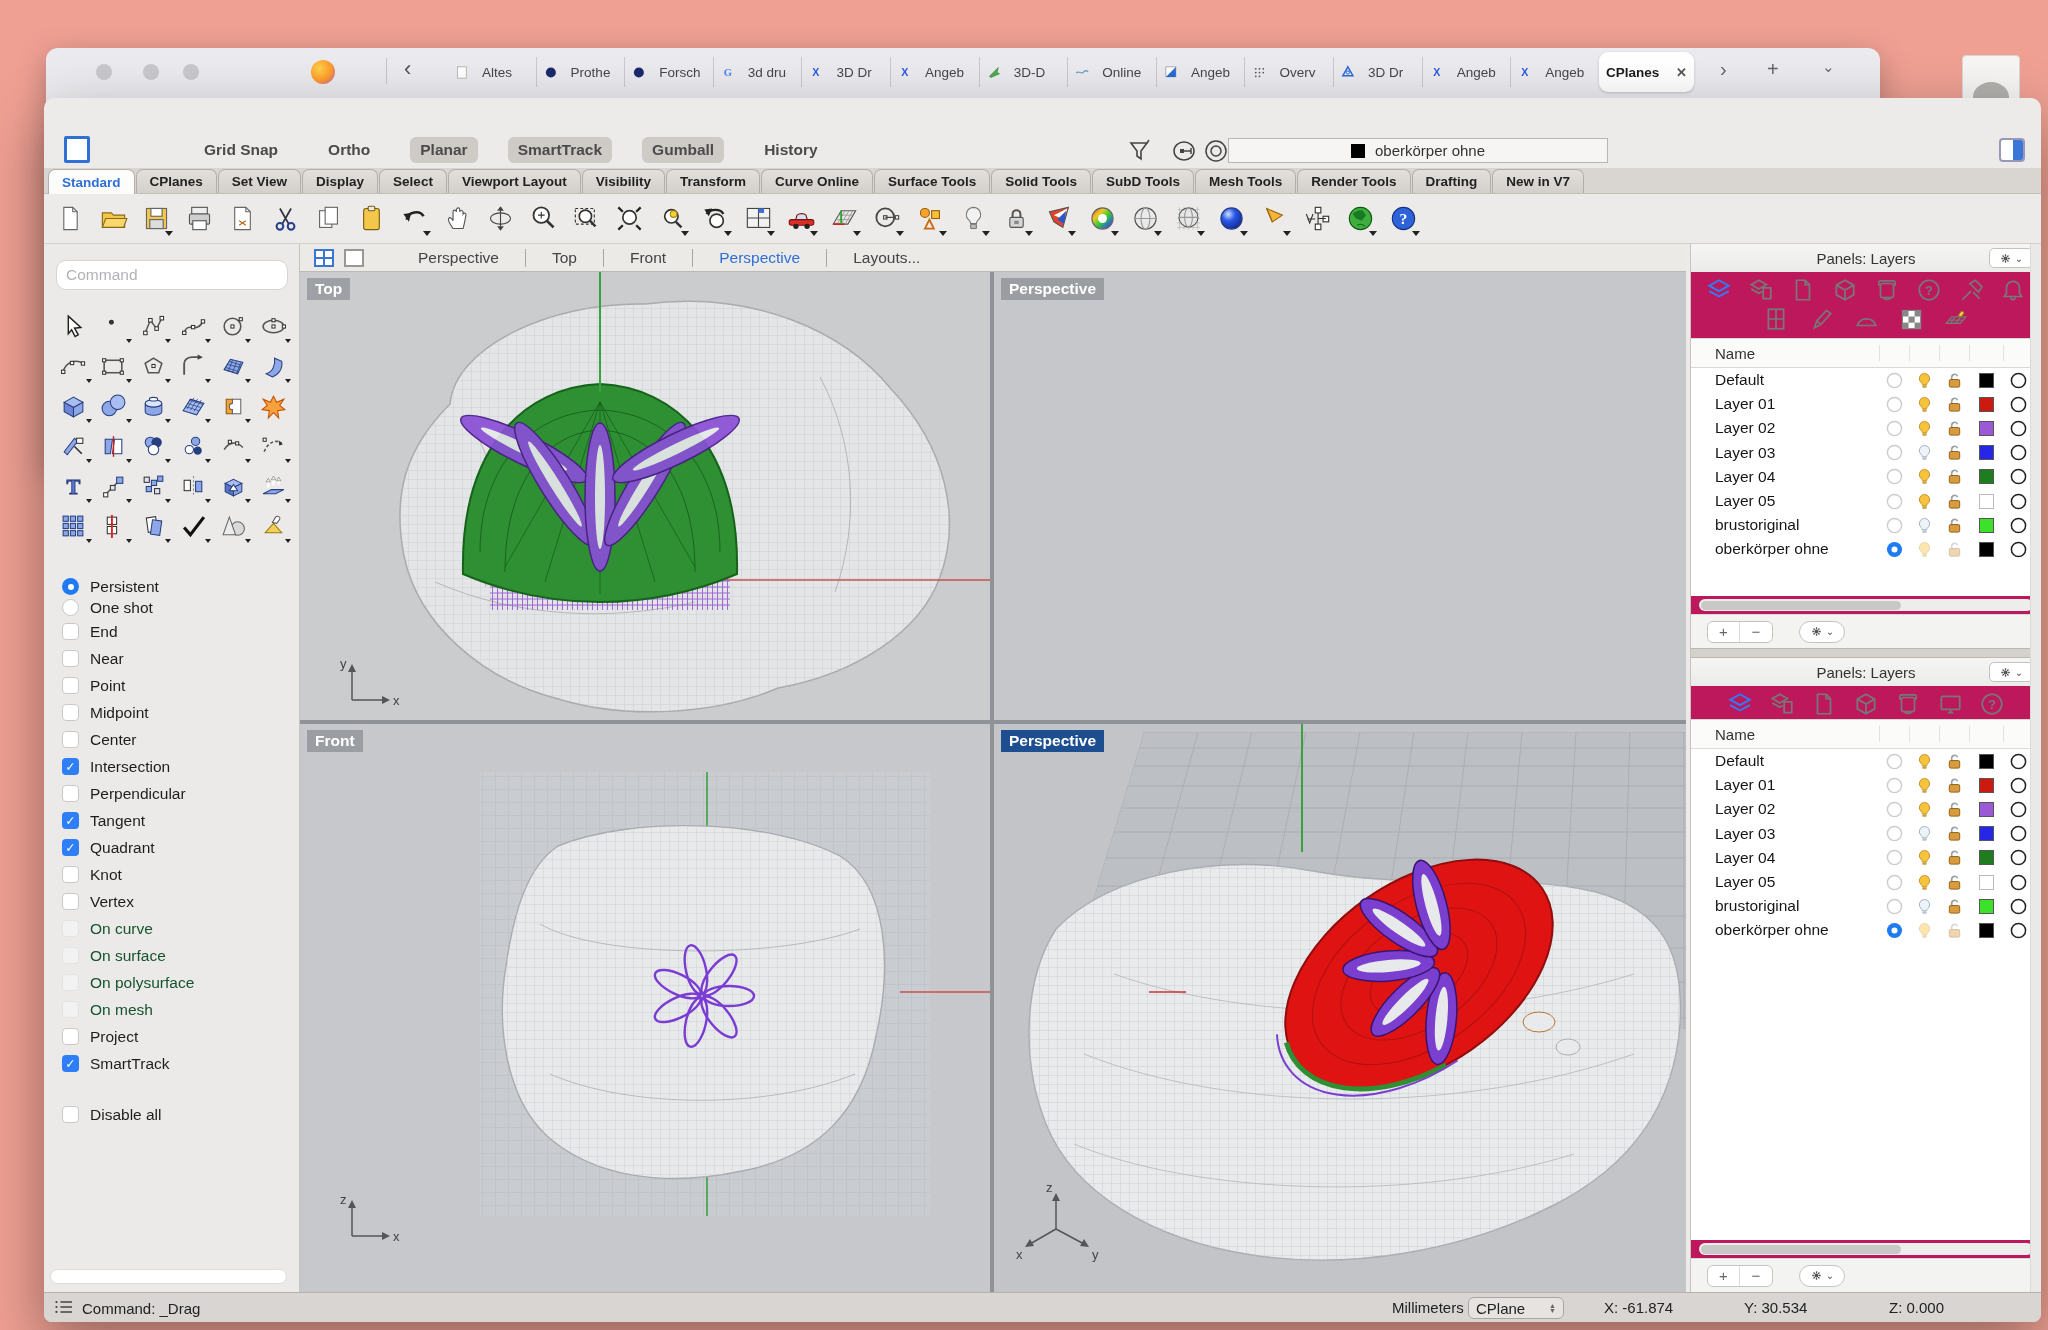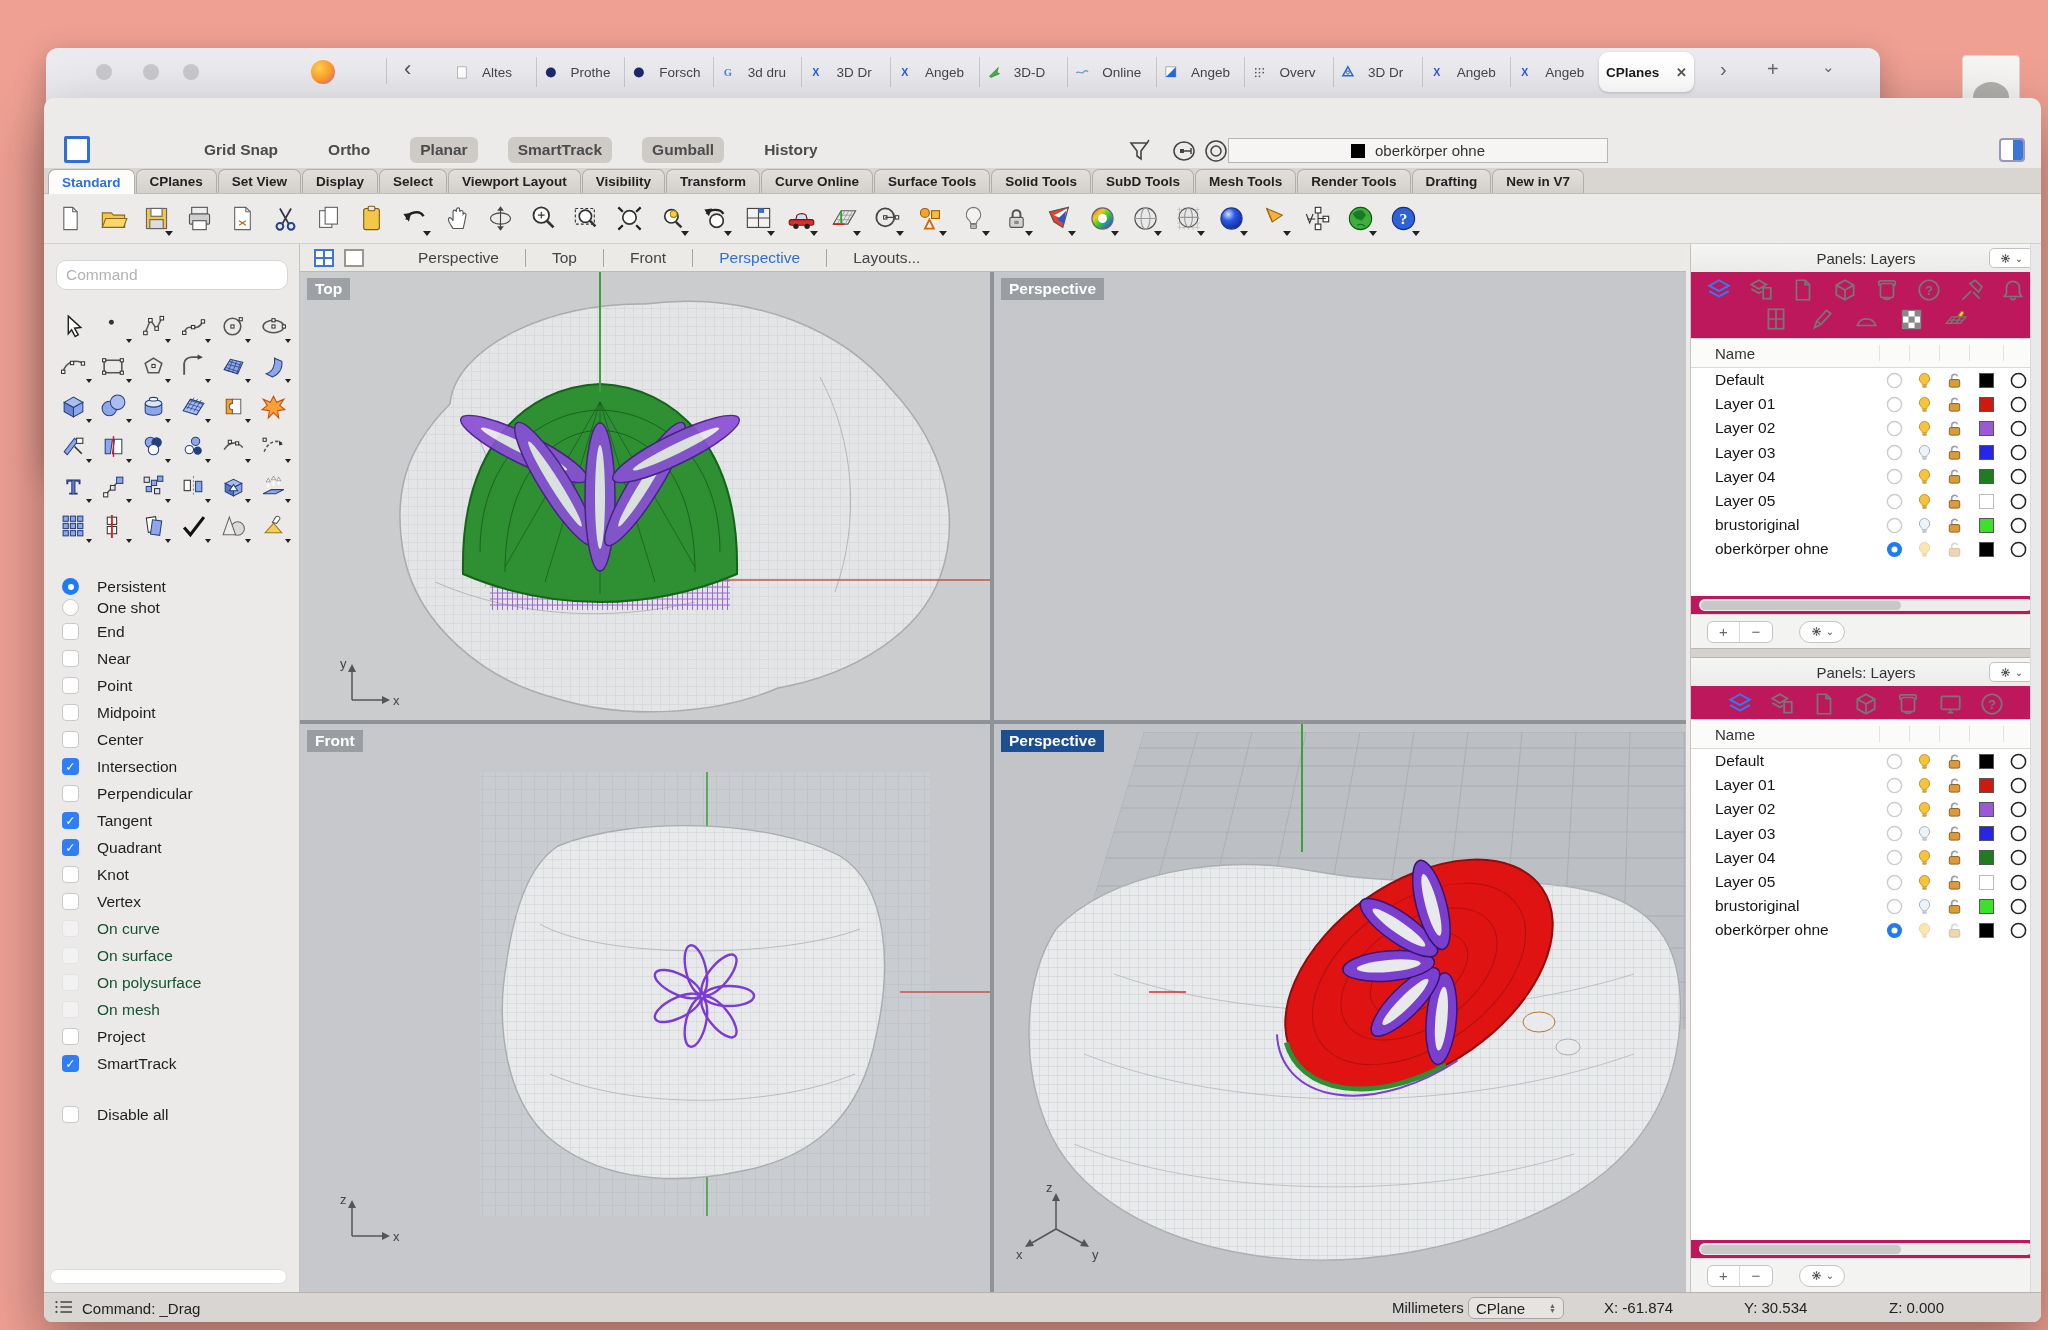--- a/index.html
+++ b/index.html
@@ -71,21 +71,21 @@
   #sidebar{position:absolute;left:0;top:146px;width:256px;bottom:30px;background:#ebeae8;
     border-right:1px solid #c6c3bf;}
   #cmdinput{display:block;margin:16px 12px 0;width:232px;height:30px;border:1px solid #d6d5d2;border-radius:10px;
     background:#fff;font-size:15.5px;padding:0 9px;color:#333;font-family:"Liberation Sans",sans-serif;}
   #cmdinput::placeholder{color:#b2b2b6;}
   #toolgrid{margin:16px 6px 0 10px;display:grid;grid-template-columns:repeat(6,1fr);grid-auto-rows:40px;}
   .tool{position:relative;display:flex;align-items:center;justify-content:center;}
   .tool .dd{position:absolute;right:2px;bottom:3px;width:0;height:0;border-left:3.5px solid transparent;
     border-right:3.5px solid transparent;border-top:4.5px solid #222;}
   #osnap{margin:30px 0 0 18px;}
-  .osrow{display:flex;align-items:center;gap:18px;height:21px;font-size:15.5px;color:#1e1e1e;}
+  .osrow{display:flex;align-items:center;gap:11px;height:21px;font-size:15.5px;color:#1e1e1e;}
   .osrow.chk{height:27px;}
   .osrow.dis{color:#14532d;}
   .osrow.spacer{margin-top:24px;}
   .rb{width:17px;height:17px;border-radius:50%;border:1.5px solid #c6c6c6;background:#fff;flex:0 0 auto;}
   .rb.sel{border:none;background:#1f7bf4;position:relative;}
   .rb.sel::after{content:"";position:absolute;left:5.5px;top:5.5px;width:6px;height:6px;border-radius:50%;background:#fff;}
   .cb{width:17px;height:17px;border-radius:4px;border:1.5px solid #c9c9c9;background:#fff;flex:0 0 auto;
     display:flex;align-items:center;justify-content:center;font-size:12.5px;color:#fff;}
   .cb.on{border:none;background:#2e7ef7;}
   .cb.dis{background:#f2f2f2;border-color:#e3e3e3;}

